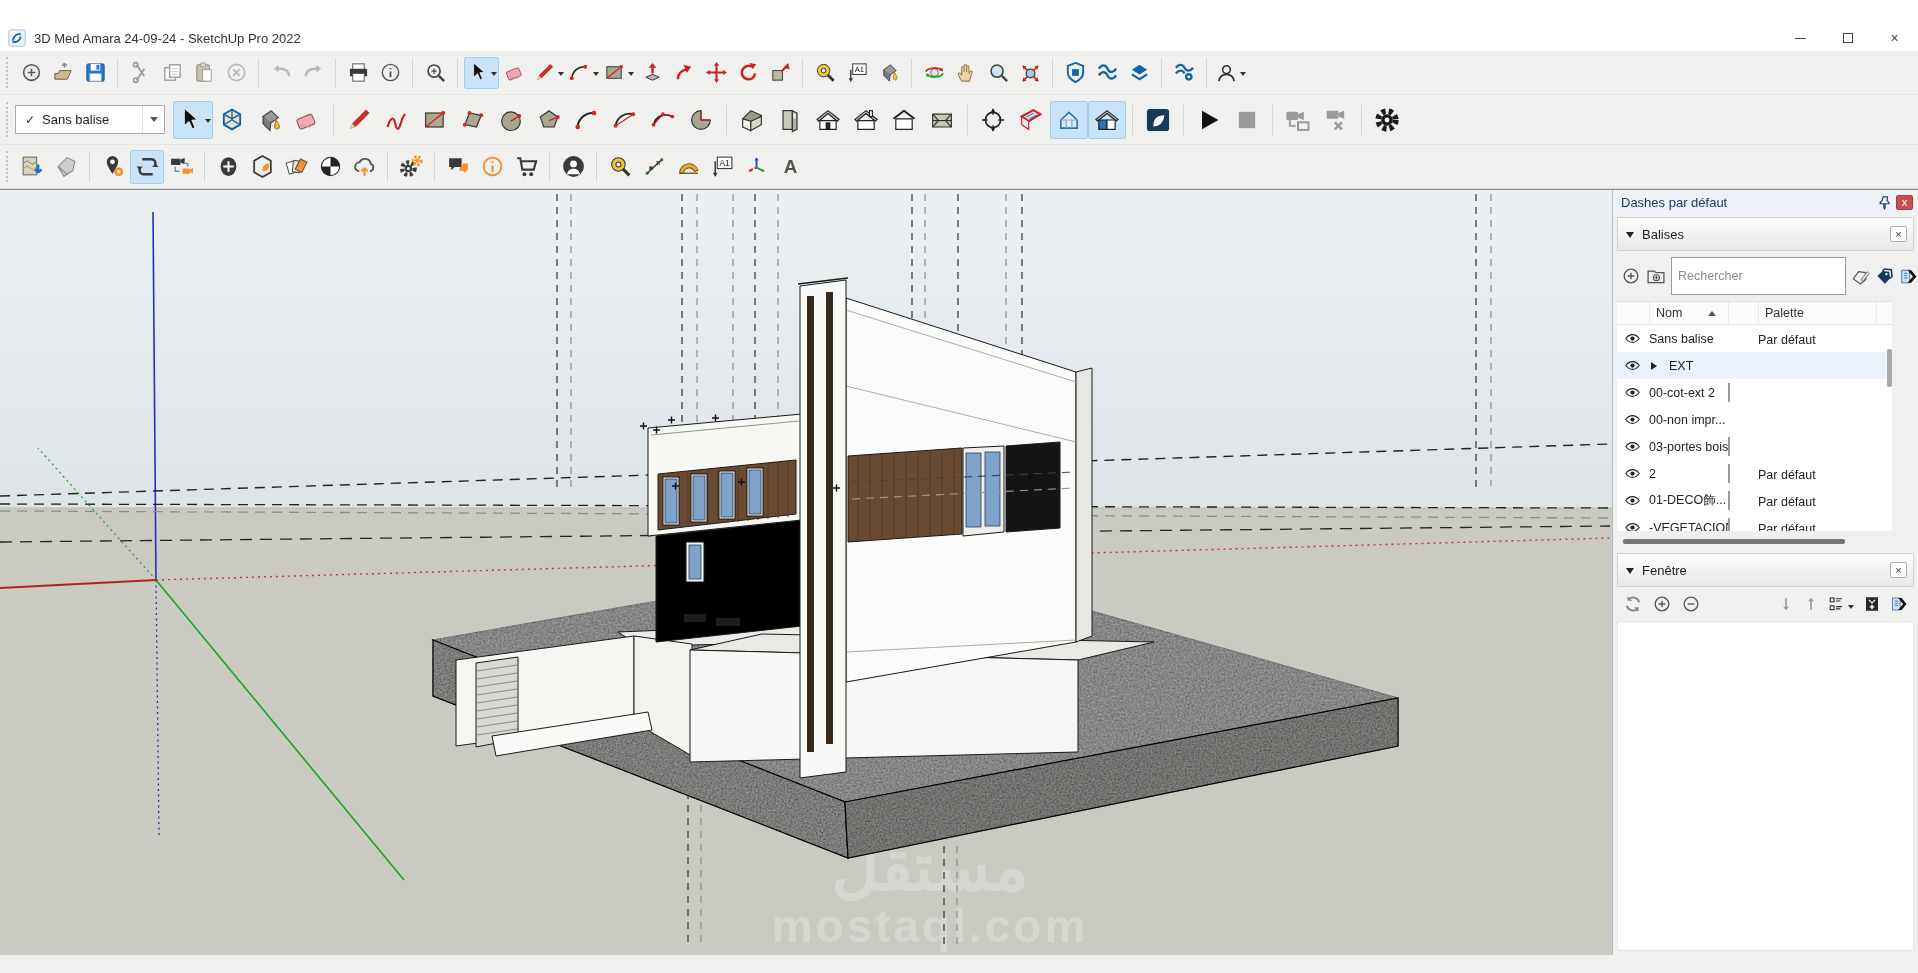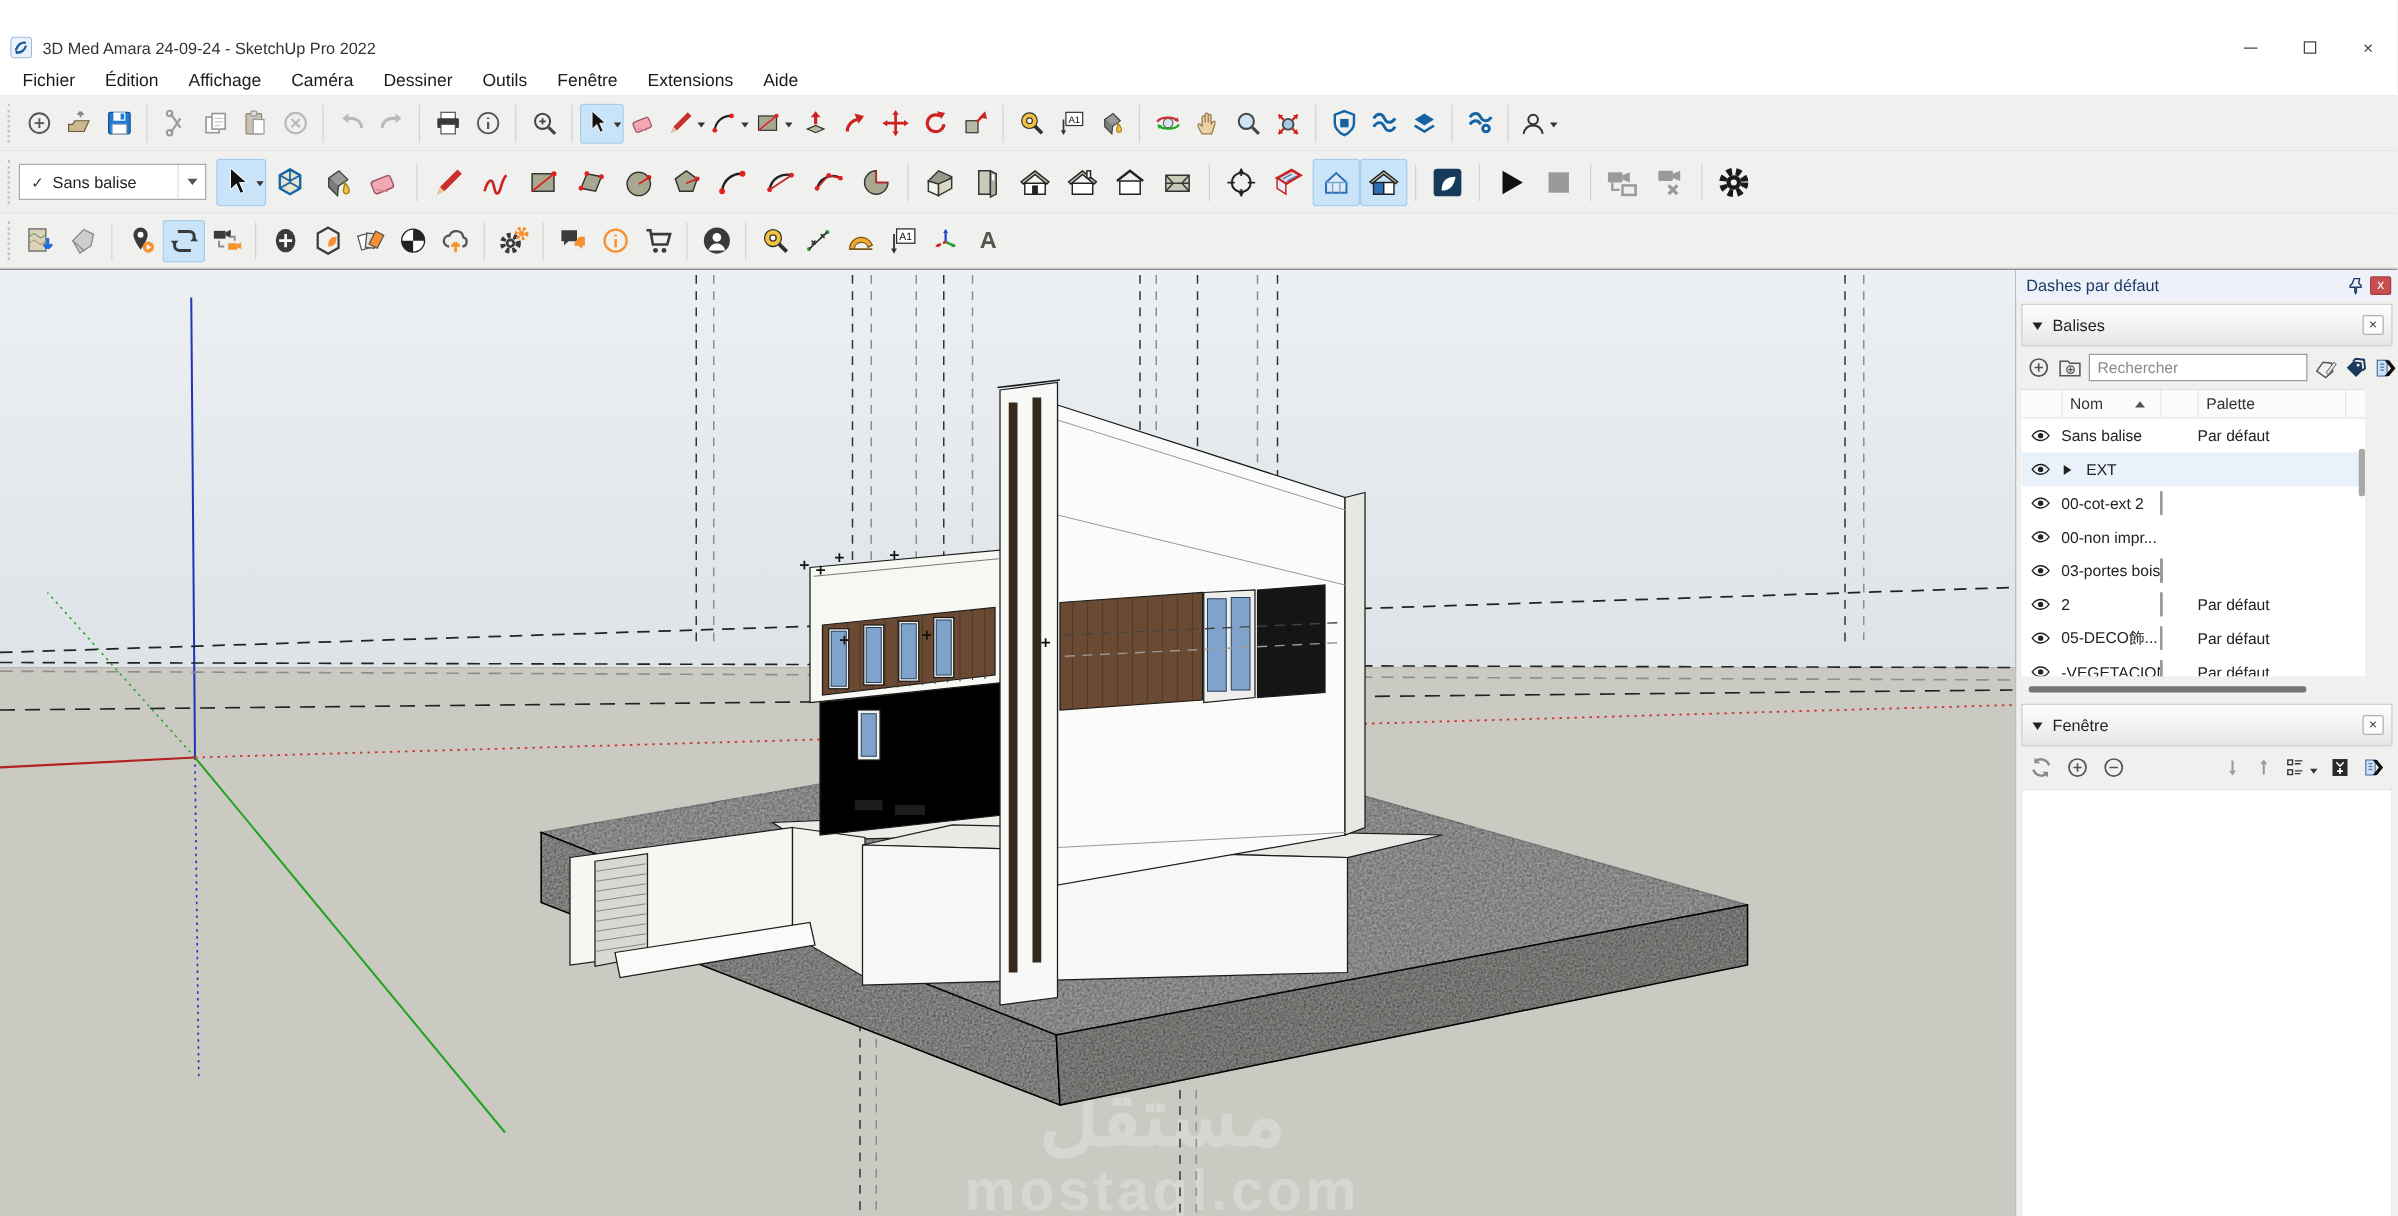--- a/index.html
+++ b/index.html
@@ -52,21 +52,21 @@
   .tray-title .sp { flex:1; }
   .btn-red { width:17px; height:15px; background:#c75050; border:1px solid #a93c3c; border-radius:2px; color:#fff;
              font-size:11px; line-height:13px; text-align:center; margin-left:4px; }
   .sec-h { height:22px; background:linear-gradient(#fdfdfd,#e7e7e5); border:1px solid #d0d0ce; display:flex; align-items:center;
            padding:16px 6px; margin:3px 4px 0 4px; font-size:13px; color:#222; }
   .sec-h .tri { width:0; height:0; border:4.5px solid transparent; border-top:6px solid #222; margin:5px 8px 0 2px; }
   .sec-h .sp { flex:1; }
   .sec-close { width:17px; height:16px; border:1px solid #b0b0ae; background:#fdfdfd; border-radius:2px; font-size:11px;
                line-height:14px; text-align:center; color:#333; }
   .tagtools { display:flex; align-items:center; gap:5px; padding:6px 8px 6px 8px; }
-  .search { flex:1; height:22px; border:1px solid #9a9a98; background:#fff; font-size:12.5px; padding:0 6px; color:#222;
+  .search { flex:1; height:38px; border:1px solid #9a9a98; background:#fff; font-size:12.5px; padding:0 6px; color:#222;
             font-family:"Liberation Sans",sans-serif; }
   .search::placeholder { color:#8a8a88; }
   .cols { display:grid; grid-template-columns:32px 1fr 30px 118px 16px; height:24px; background:#fbfbfa;
           border-top:1px solid #e2e2e0; border-bottom:1px solid #e2e2e0; align-items:center; margin:0 26px 0 4px; font-size:12.5px; color:#333; }
   .cols .c { display:flex; align-items:center; height:100%; border-left:1px solid #e8e8e6; padding-left:6px; }
   .sortcaret { width:0; height:0; border:4px solid transparent; border-bottom:5px solid #555; margin-left:26px; margin-bottom:4px; }
   .taglist { background:#fff; margin:0 26px 0 4px; height:206px; overflow:hidden; position:relative; }
   .trow { display:grid; grid-template-columns:32px 1fr 30px 118px 16px; height:27px; align-items:center; }
   .trow.selected { background:#e9f1fa; }
   .tname { font-size:12.5px; color:#222; white-space:nowrap; overflow:hidden; display:flex; align-items:center; }
@@ -107,31 +107,20 @@
         </span>
       <span class="wc">
           <span class="max-glyph"></span>
         </span>
       <span class="wc">
           <span>×</span>
         </span>
     </div>
   </div>
 
-  <div class="menubar" id="menubar">
-      <span class="menu-item">Fichier</span>
-      <span class="menu-item">Édition</span>
-      <span class="menu-item">Affichage</span>
-      <span class="menu-item">Caméra</span>
-      <span class="menu-item">Dessiner</span>
-      <span class="menu-item">Outils</span>
-      <span class="menu-item">Fenêtre</span>
-      <span class="menu-item">Extensions</span>
-      <span class="menu-item">Aide</span>
-    </div>
 
   <div class="toolbar tb1">
     <span class="grip"></span>
     <span id="tb1items" style="display:flex;align-items:center;">
         <span class="tbtn">
           <svg class="ic" width="23" height="23" viewBox="0 0 24 24">
             <circle cx="12" cy="12" r="8.2" fill="none" stroke="#555" stroke-width="1.6"></circle>
             <path d="M12 8v8M8 12h8" stroke="#555" stroke-width="1.6"></path>
           </svg>
         </span>
@@ -1084,21 +1073,21 @@
             <span></span>
           </div>
           <div class="trow">
             <span class="tico" style="padding-left:7px">
               <svg class="ic" width="17" height="17" viewBox="0 0 24 24">
                 <path d="M2.5 12S6.5 6.5 12 6.5 21.5 12 21.5 12 17.5 17.5 12 17.5 2.5 12 2.5 12z" fill="none" stroke="#222" stroke-width="1.5"></path>
                 <circle cx="12" cy="12" r="3" fill="#222"></circle>
               </svg>
             </span>
             <span class="tname">
-              <span>05-DECO飾...</span>
+              <span>01-DECO飾...</span>
             </span>
             <span><span class="swatch" style="background:#f3eaec"></span></span>
             <span><span class="dashtext">Par défaut</span></span>
             <span></span>
           </div>
           <div class="trow">
             <span class="tico" style="padding-left:7px">
               <svg class="ic" width="17" height="17" viewBox="0 0 24 24">
                 <path d="M2.5 12S6.5 6.5 12 6.5 21.5 12 21.5 12 17.5 17.5 12 17.5 2.5 12 2.5 12z" fill="none" stroke="#222" stroke-width="1.5"></path>
                 <circle cx="12" cy="12" r="3" fill="#222"></circle>

